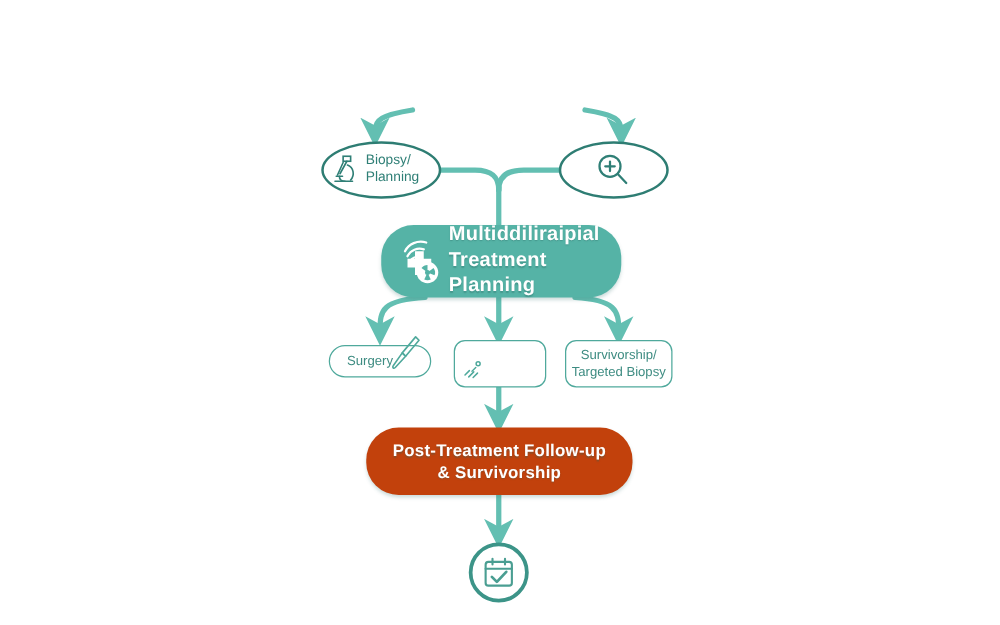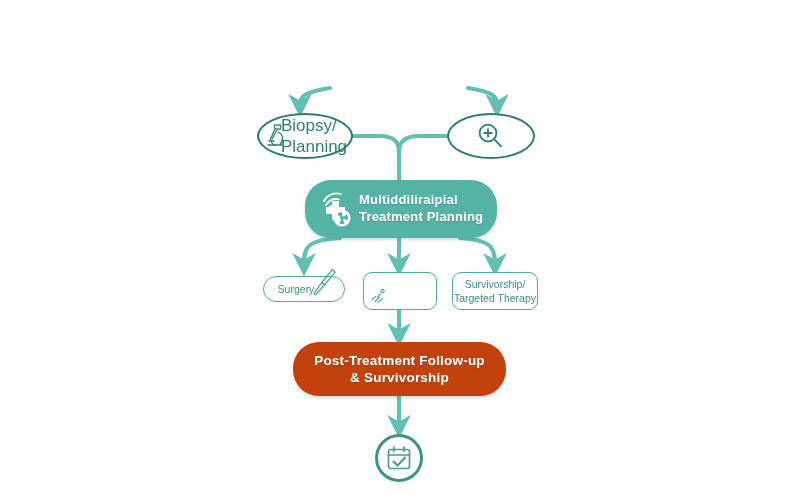--- a/index.html
+++ b/index.html
@@ -57,21 +57,21 @@
     padding-top: 10px;
   }
   #node-initial-discovery .label { font-size: 14.5px; }
 
   #node-multidisciplinary {
     left: 305px; top: 180px; width: 192px; height: 58px;
     background: #55b3a6;
     justify-content: flex-start;
     padding-left: 54px;
   }
-  #node-multidisciplinary .label { font-size: 13px; text-align: left; }
+  #node-multidisciplinary .label { font-size: 16px; text-align: left; }
 
   #node-followup {
     left: 293px; top: 342px; width: 213px; height: 54px;
     background: #c2410c;
   }
   #node-followup .label { font-size: 13.5px; }
 
   
   .box-outline {
     background: #ffffff;
@@ -88,21 +88,21 @@
 
   #node-surgery .label      { padding-right: 16px; }
   #node-radiation .label    { padding-left: 14px; }
 
   
   .ellipse {
     background: #ffffff;
     border: 2.2px solid #2e7d73;
     border-radius: 50%;
     color: #2f7f76;
-    font-size: 17px;
+    font-size: 11px;
     line-height: 1.25;
     text-align: center;
   }
   #node-biopsy {
     left: 257px; top: 113px; width: 96px; height: 46px;
   }
   #node-biopsy .label { padding-left: 18px; text-align: left; }
   #node-magnify {
     left: 447px; top: 113px; width: 88px; height: 46px;
   }
@@ -242,21 +242,21 @@
           <circle cx="13.5" cy="5" r="1.6"></circle>
           <path d="M11.6 8 L8.6 11"></path>
         </g>
       </svg>
     </span>
   </div>
 
   <div class="node box-outline" id="node-chemotherapy">
     <span class="label">
       <span>Survivorship/</span><br>
-      <span>Targeted Therapy</span>
+      <span>Targeted Biopsy</span>
     </span>
   </div>
 
   <div class="node box-filled" id="node-followup">
     <span class="label">
       <span>Post-Treatment Follow-up</span><br>
       <span>&amp; Survivorship</span>
     </span>
   </div>
 

